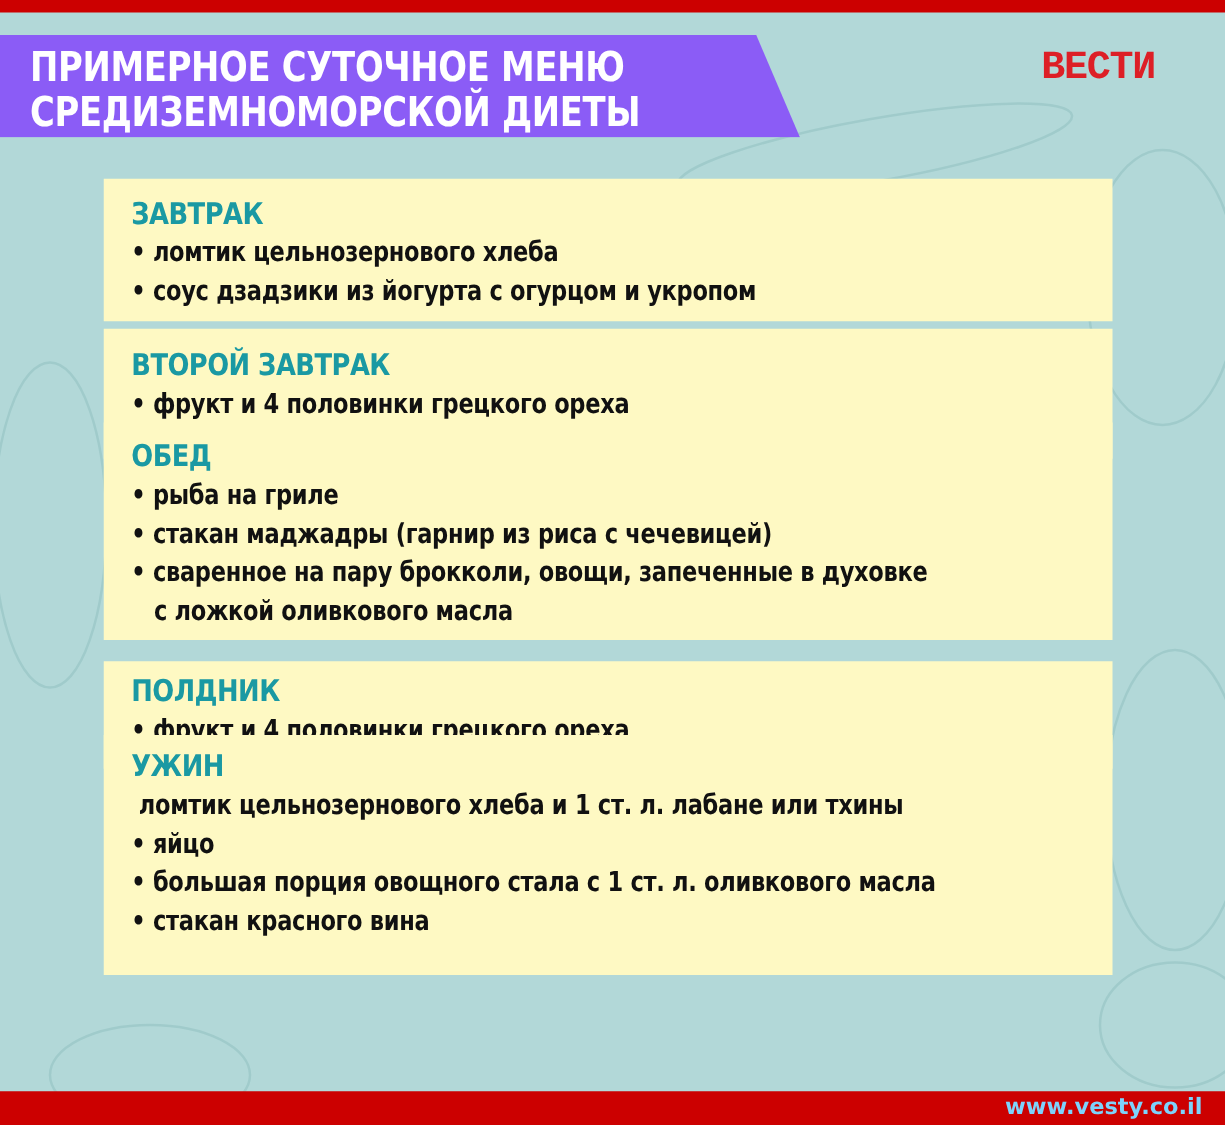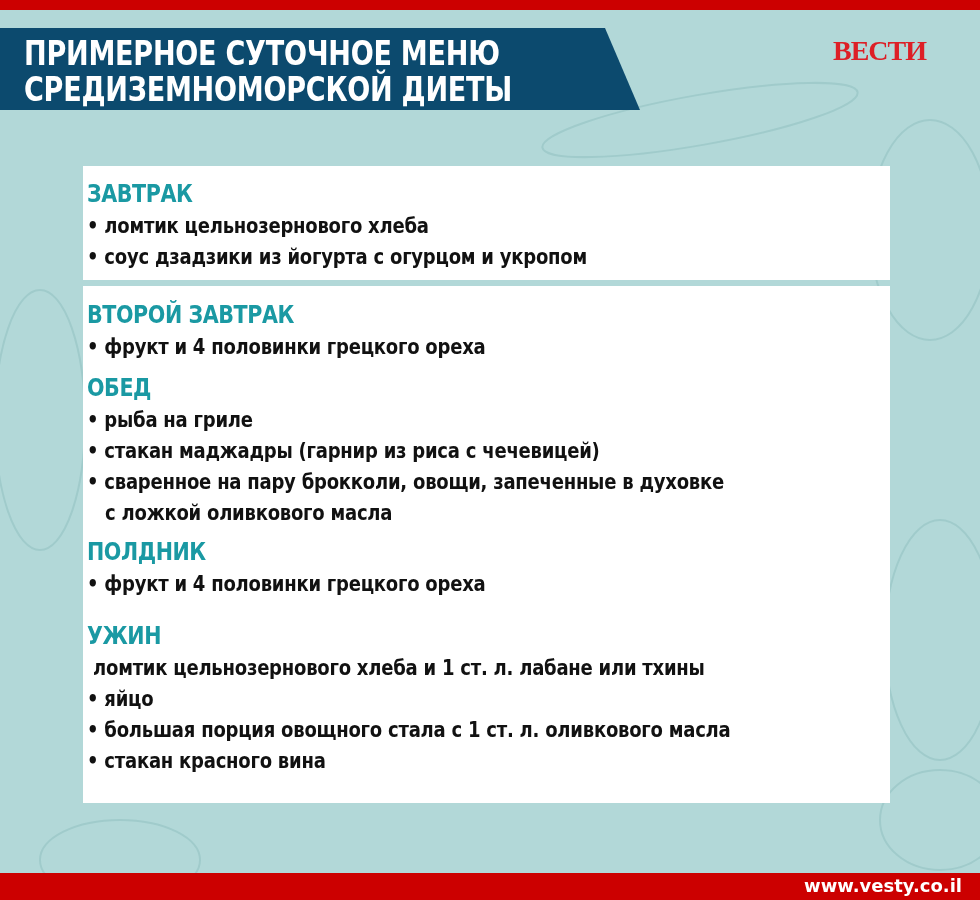--- a/index.html
+++ b/index.html
@@ -5,55 +5,55 @@
     html, body { margin: 0; padding: 0; }
     body {
       width: 980px; height: 900px; position: relative; overflow: hidden;
       background: #b2d8d8;
       font-family: "Liberation Sans", "DejaVu Sans", sans-serif;
     }
     .bg-deco { position: absolute; inset: 0; pointer-events: none; opacity: 0.35; }
     .top-strip { position: absolute; left: 0; top: 0; width: 980px; height: 10px; background: #cc0000; }
     .banner {
       position: absolute; left: 0; top: 28px; width: 640px; height: 82px;
-      background: #0c4a6e;
+      background: #8b5cf6;
       clip-path: polygon(0 0, 605px 0, 640px 82px, 0 82px);
     }
     .banner-line {
       position: absolute; left: 24px; color: #ffffff; font-weight: bold;
       font-size: 33px; letter-spacing: -0.3px; white-space: nowrap;
       font-family: "DejaVu Sans", sans-serif; transform-origin: left center;
     }
     .banner-line.l1 { top: 6px; transform: scaleX(0.82); }
     .banner-line.l2 { top: 42px; transform: scaleX(0.82); }
     .logo {
       position: absolute; left: 833px; top: 35px; color: #dd1f26;
-      font-family: Liberation Serif, serif;
-      font-weight: bold; font-size: 28px; letter-spacing: -1px;
+      font-family: Liberation Mono, monospace;
+      font-weight: bold; font-size: 32px; letter-spacing: -1px;
     }
     .card {
-      position: absolute; left: 83px; width: 807px; background: #ffffff;
-      box-sizing: border-box; padding-left: 4px; margin-top: 23px;
+      position: absolute; left: 83px; width: 807px; background: #fef9c3;
+      box-sizing: border-box; padding-left: 22px;
     }
     .card-title {
       color: #1a99a3; font-weight: bold; font-size: 24px;
       font-family: "DejaVu Sans", sans-serif; letter-spacing: -0.5px;
       transform: scaleX(0.86); transform-origin: left center; white-space: nowrap;
       height: 32px; line-height: 32px;
     }
     .card-item {
       color: #111111; font-size: 22px; font-family: "DejaVu Sans", sans-serif;
       font-weight: bold; height: 31px; line-height: 31px; white-space: nowrap;
       transform: scaleX(0.82); transform-origin: left center; letter-spacing: -0.3px;
     }
     .footer {
       position: absolute; left: 0; top: 873px; width: 980px; height: 27px; background: #cc0000;
     }
     .footer-url {
-      position: absolute; right: 18px; top: 2px; color: #ffffff; font-weight: bold;
+      position: absolute; right: 18px; top: 2px; color: #7dd3fc; font-weight: bold;
       font-size: 18px; font-family: "DejaVu Sans", sans-serif;
     }
   </style>
 </head>
 <body>
 
 <svg class="bg-deco" width="980" height="900" viewBox="0 0 980 900">
   <g fill="none" stroke="#7fb4b4" stroke-width="2">
     <ellipse cx="930" cy="230" rx="60" ry="110"></ellipse>
     <ellipse cx="40" cy="420" rx="45" ry="130"></ellipse>
@@ -85,21 +85,21 @@
 </div>
 
 <div class="card" style="top:338px;height:174px;padding-top:11px;">
   <div class="card-title">ОБЕД</div>
   <div class="card-item">• рыба на гриле</div>
   <div class="card-item">• стакан маджадры (гарнир из риса с чечевицей)</div>
   <div class="card-item">• сваренное на пару брокколи, овощи, запеченные в духовке</div>
   <div class="card-item" style="white-space:pre;">   с ложкой оливкового масла</div>
 </div>
 
-<div class="card" style="top:505px;height:86px;padding-top:8px;">
+<div class="card" style="top:529px;height:86px;padding-top:8px;">
   <div class="card-title">ПОЛДНИК</div>
   <div class="card-item">• фрукт и 4 половинки грецкого ореха</div>
 </div>
 
 <div class="card" style="top:588px;height:192px;padding-top:9px;">
   <div class="card-title">УЖИН</div>
   <div class="card-item" style="white-space:pre;"> ломтик цельнозернового хлеба и 1 ст. л. лабане или тхины</div>
   <div class="card-item">• яйцо</div>
   <div class="card-item">• большая порция овощного стала с 1 ст. л. оливкового масла</div>
   <div class="card-item">• стакан красного вина</div>

